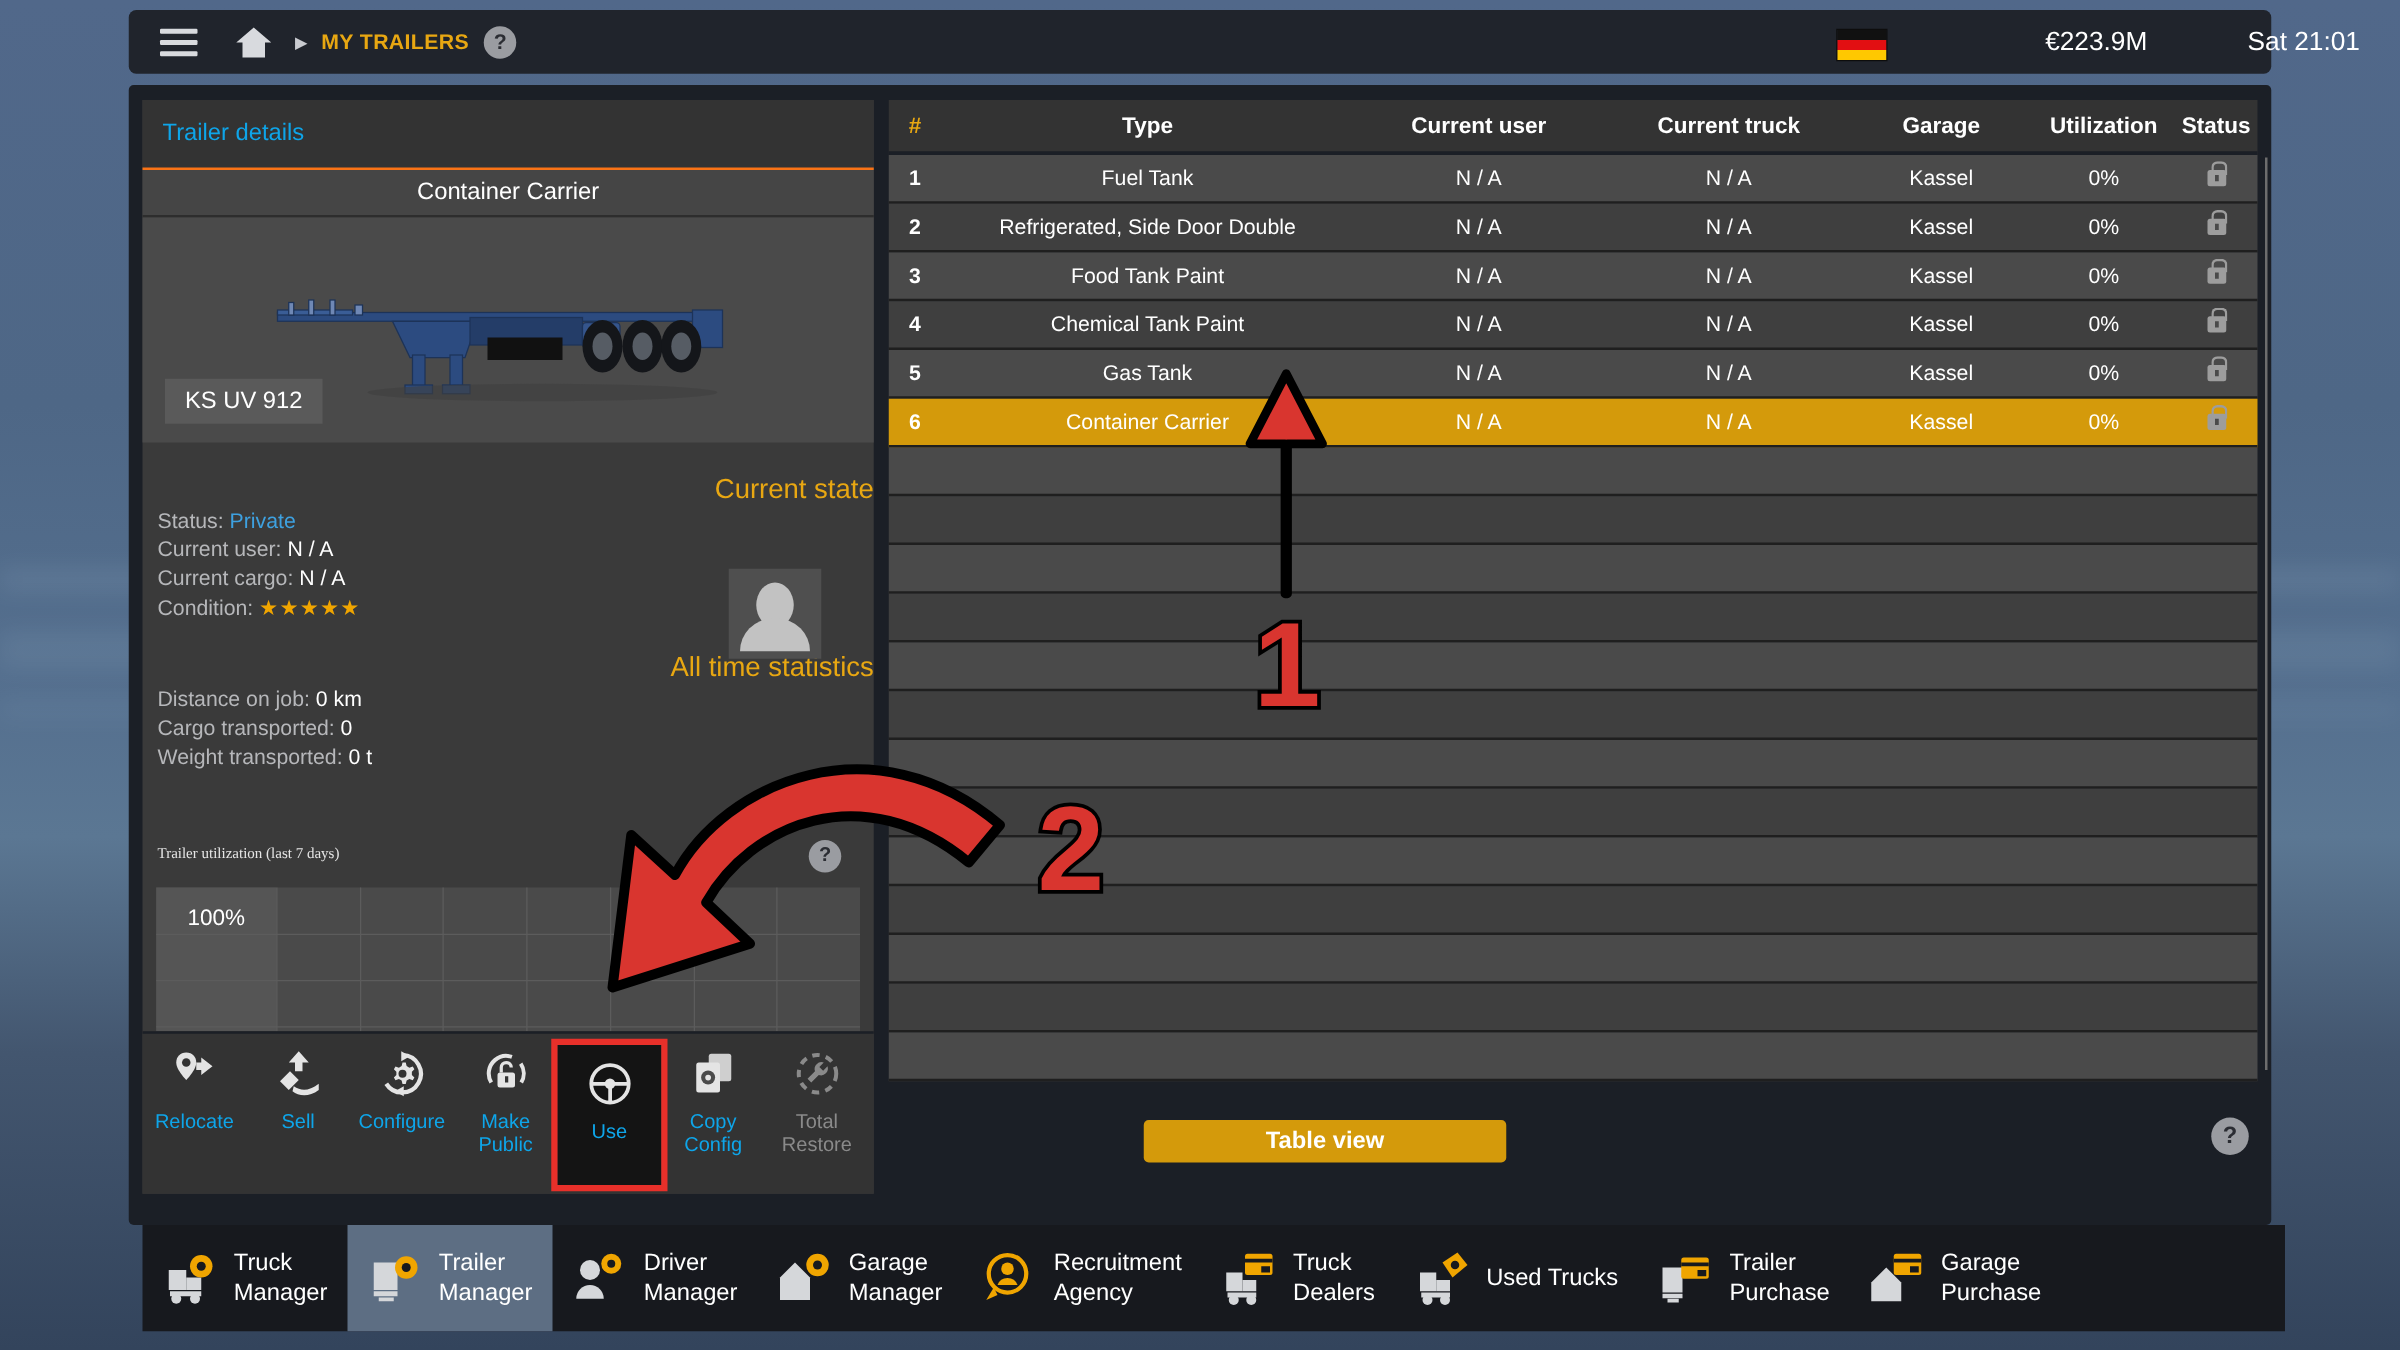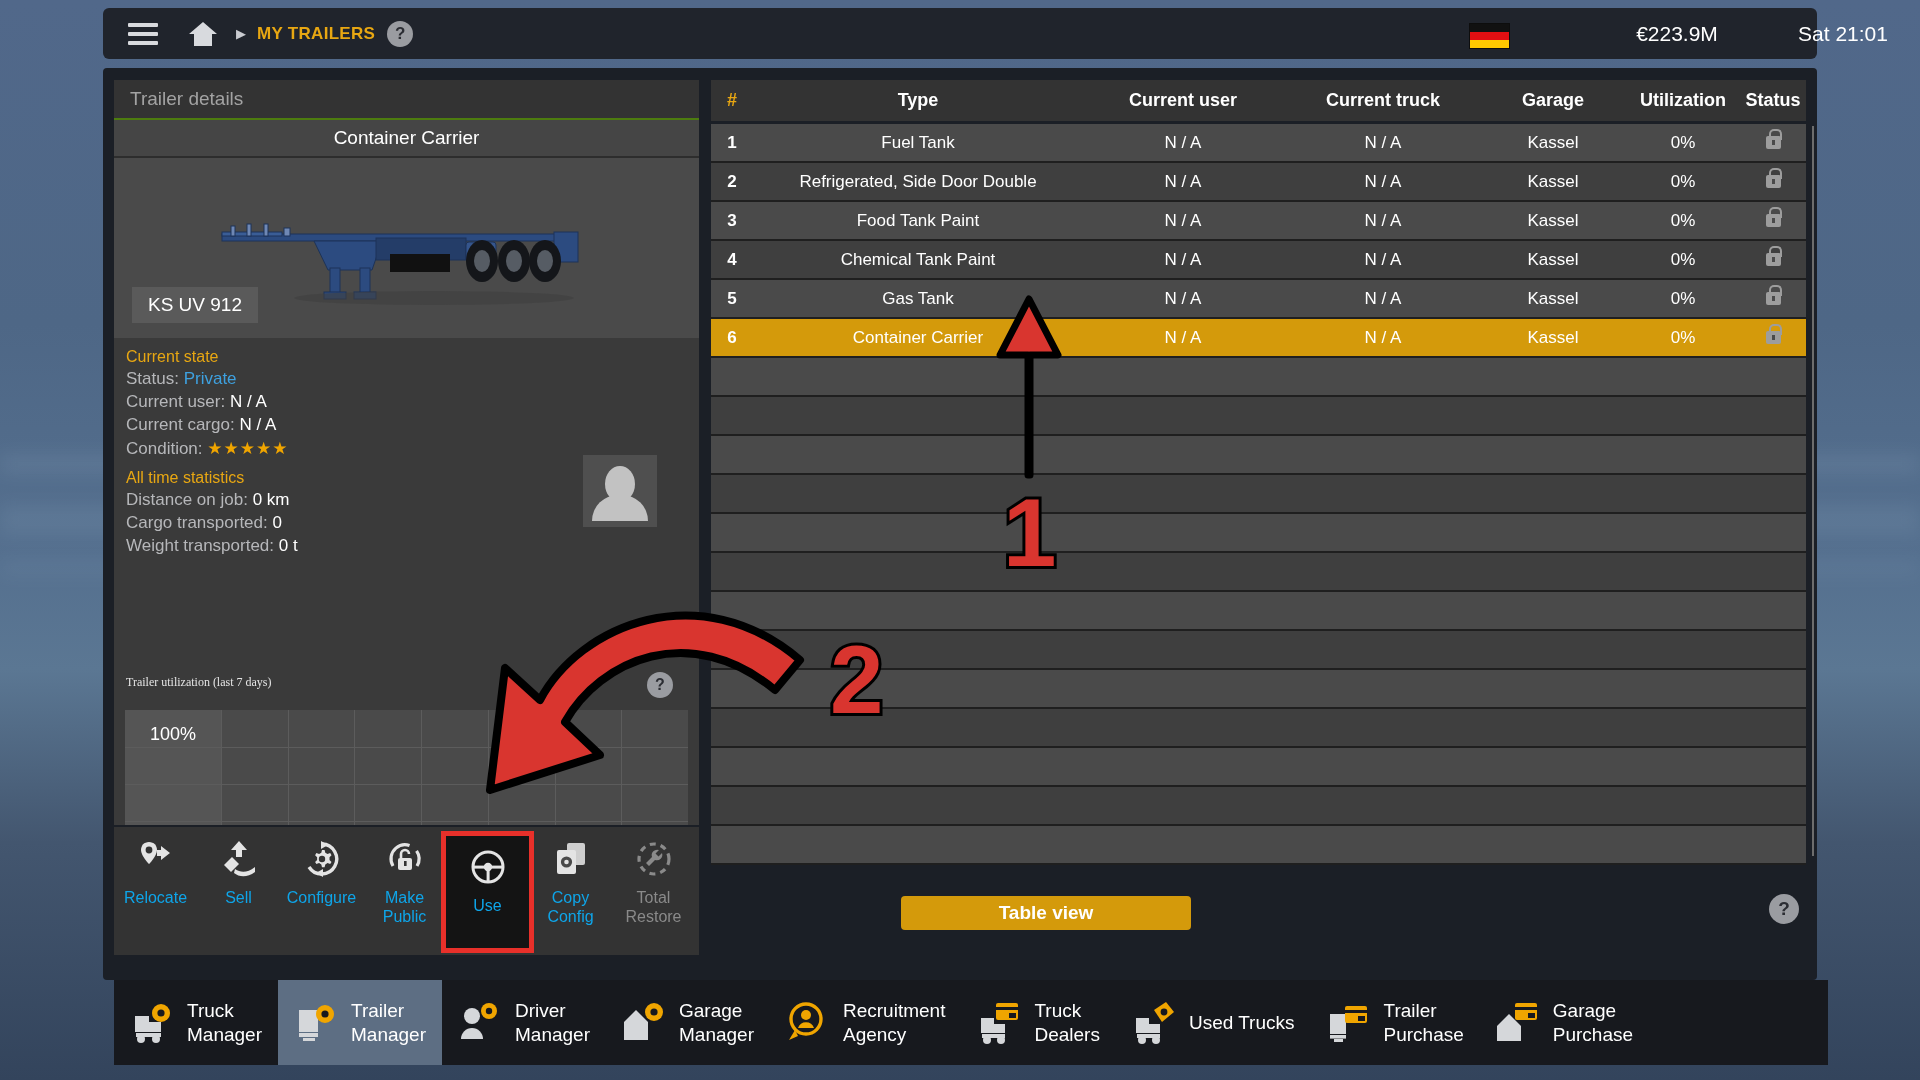--- a/index.html
+++ b/index.html
@@ -48,35 +48,35 @@
     position:absolute; left:103px; top:68px; width:1714px; height:912px;
     background:#1b1f26; border-radius:4px;
   }
 
   
   .left-panel{
     position:absolute; left:11px; top:12px; width:585px; height:875px;
     background:#3a3a3a;
   }
   .panel-title{
-    height:40px; background:#333333; color:#a3a3a3; font-size:19px;
-    display:flex; align-items:center; padding-left:16px; border-bottom:2px solid #4d7c0f;
+    height:56px; background:#333333; color:#0ea5e9; font-size:19px;
+    display:flex; align-items:center; padding-left:16px; border-bottom:2px solid #f97316;
   }
   .trailer-name{
     height:38px; background:#454545; color:#ffffff; font-size:19px;
     display:flex; align-items:center; justify-content:center; border-bottom:2px solid #2d2d2d;
   }
   .trailer-image{
     position:relative; height:180px; background:#4a4a4a; overflow:hidden;
   }
   .plate{
     position:absolute; left:18px; bottom:15px; background:#5a5a5a; color:#fff;
     font-size:19px; padding:7px 16px;
   }
-  .sect-head{ color:#e8a712; font-size:16px; margin:10px 0 2px 12px;}
+  .sect-head{ color:#e8a712; font-size:22px; margin:24px 0 2px 12px;text-align:right;}
   .kv{ color:#b6b7ba; font-size:17px; margin:3px 0 0 12px; }
   .kv b{ color:#ffffff; font-weight:normal;}
   .kv .blue{ color:#3ea1e0;}
   .stars{ color:#f0a500; letter-spacing:1px; font-size:17px;}
   .avatar{
     position:absolute; right:42px; top:375px; width:74px; height:72px; background:#4f4f4f;
     display:flex; align-items:flex-end; justify-content:center; overflow:hidden;
   }
   .avatar .head{ position:absolute; top:11px; width:30px; height:36px; border-radius:50%; background:#c2c2c2;}
   .avatar .body{ position:absolute; bottom:6px; width:56px; height:26px; border-radius:28px 28px 0 0; background:#c2c2c2;}
@@ -121,21 +121,21 @@
   .trow.alt{ background:#3f3f3f;}
   .trow.sel{ background:#d49a0b;}
   .trow div{ color:#ffffff; font-size:17px; text-align:center;}
   .trow .c0{ font-weight:bold;}
   .lock{ display:inline-block; width:15px; height:13px; background:#9d9d9d; border-radius:2px; position:relative; margin-top:4px;}
   .lock:before{ content:""; position:absolute; left:3px; top:-7px; width:9px; height:9px; border:2.5px solid #9d9d9d; border-bottom:none;
      border-radius:5px 5px 0 0;}
   .lock:after{ content:""; position:absolute; left:6px; top:4px; width:3px; height:5px; background:#4a4a4a;}
   .scrollbar{ position:absolute; right:-8px; top:46px; width:2px; height:730px; background:#6d6d6d;}
 
-  .viewbtns{ position:absolute; left:608px; top:820px; width:1095px; height:50px; display:flex; align-items:center;}
+  .viewbtns{ position:absolute; left:622px; top:820px; width:1095px; height:50px; display:flex; align-items:center;}
   .vbtn{ width:290px; height:34px; border-radius:4px; display:flex; align-items:center; justify-content:center;
     color:#fff; font-size:19px; font-weight:bold; cursor:pointer;}
   .vbtn.table{ background:#d49a0b; margin-left:190px;}
   .vbtn.map{ background:#4a5563; margin-left:38px;}
   .tbl-help{ position:absolute; right:18px; top:826px; width:30px; height:30px; border-radius:50%;
      background:#9a9ca1; color:#2b2d33; font-weight:bold; font-size:19px; display:flex; align-items:center; justify-content:center; cursor:pointer;}
 
   
   .botnav{
     position:absolute; left:114px; top:980px; width:1714px; height:85px;

